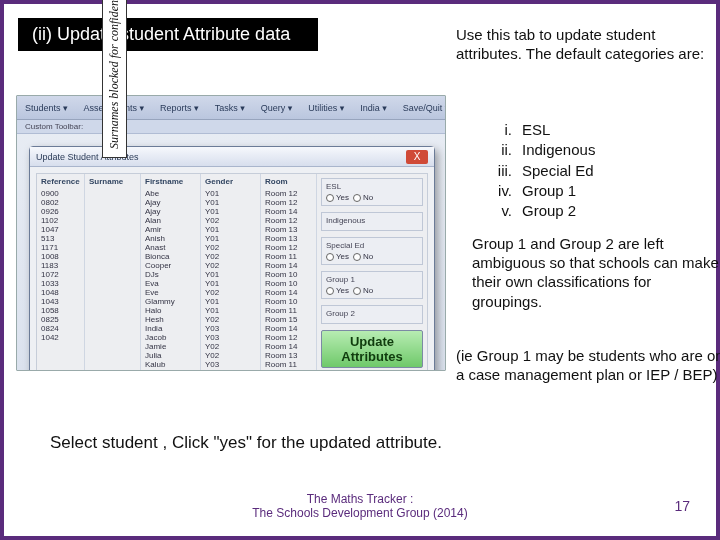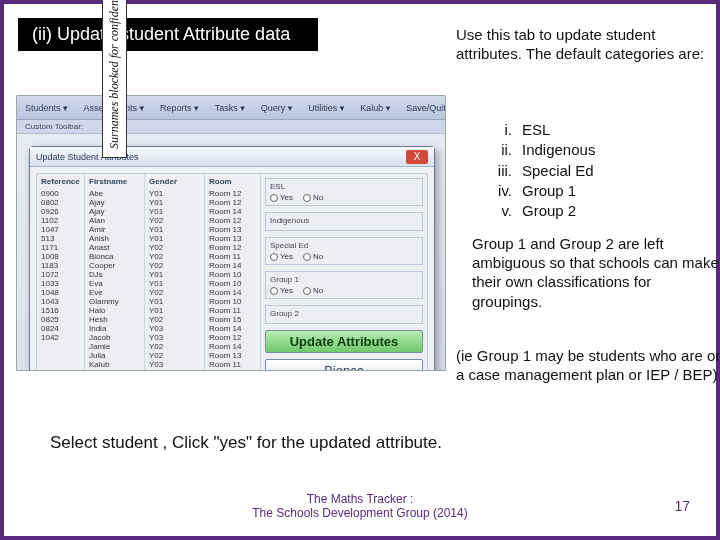--- a/index.html
+++ b/index.html
@@ -29,21 +29,21 @@
   .cols{display:flex;height:100%}
   .col{border-right:1px solid #cfd6e2;padding:3px 4px;overflow:hidden}
   .col-head{font-weight:bold;color:#344763;margin-bottom:3px;white-space:nowrap}
   .col div{white-space:nowrap}
   .c-ref{width:48px}.c-sur{width:56px;position:relative}
   .c-first{width:60px}.c-gen{width:60px}.c-rm{width:56px}
   .vert{position:absolute;left:98px;top:154px;transform:rotate(-90deg);transform-origin:left top;background:#fff;border:1px solid #333;padding:4px 8px;font-size:12px;font-style:italic;font-family:"Times New Roman",serif;white-space:nowrap;z-index:3}
   .rightpane{flex:1;padding:4px;display:flex;flex-direction:column;gap:6px}
   .grp{border:1px solid #bfc7d6;padding:3px 4px;background:#eceef3}
   .grp .lbl{font-size:8px;color:#445;margin-bottom:2px}
-  .radios{display:flex;gap:10px;font-size:8px;align-items:center}
+  .radios{display:flex;gap:4px;font-size:8px;align-items:center}
   .rad{width:8px;height:8px;border:1px solid #666;border-radius:50%;display:inline-block;margin-right:2px;vertical-align:middle;background:#fff}
   .btn{border:1px solid #7c8aa4;background:linear-gradient(#fefefe,#dfe5ef);border-radius:2px;text-align:center;font-size:13px;padding:3px 0;color:#2b3b57}
   .btn.green{background:linear-gradient(#b7ecb2,#6fc96a);color:#103c0e;font-weight:bold}
 </style>
 </head>
 <body>
 
 <div class="slide">
   <div class="title-bar">(ii) Update student Attribute data</div>
 
@@ -76,21 +76,21 @@
   <div class="ie">(ie Group 1 may be students who are on a case management plan or IEP / BEP)</div>
 
   <div class="shot">
     <div class="menubar">
       <span>Students ▾</span>
       <span>Assessments ▾</span>
       <span>Reports ▾</span>
       <span>Tasks ▾</span>
       <span>Query ▾</span>
       <span>Utilities ▾</span>
-      <span>Kalub ▾</span>
+      <span>India ▾</span>
       <span>Save/Quit ▾</span>
     </div>
     <div class="custom">Custom Toolbar:</div>
 
     <div class="dlg">
       <div class="tb">
         <span class="ttl">Update Student Attributes</span>
         <span class="x">X</span>
       </div>
       <div class="body">
@@ -103,24 +103,27 @@
               <div>1102</div>
               <div>1047</div>
               <div>513</div>
               <div>1171</div>
               <div>1008</div>
               <div>1183</div>
               <div>1072</div>
               <div>1033</div>
               <div>1048</div>
               <div>1043</div>
-              <div>1516</div>
+              <div>1058</div>
               <div>0825</div>
               <div>0824</div>
               <div>1042</div>
+          </div>
+          <div class="col c-sur">
+            <div class="col-head">Surname</div>
           </div>
           <div class="col c-first">
             <div class="col-head">Firstname</div>
             <div>Abe</div>
               <div>Ajay</div>
               <div>Ajay</div>
               <div>Alan</div>
               <div>Amir</div>
               <div>Anish</div>
               <div>Anast</div>

